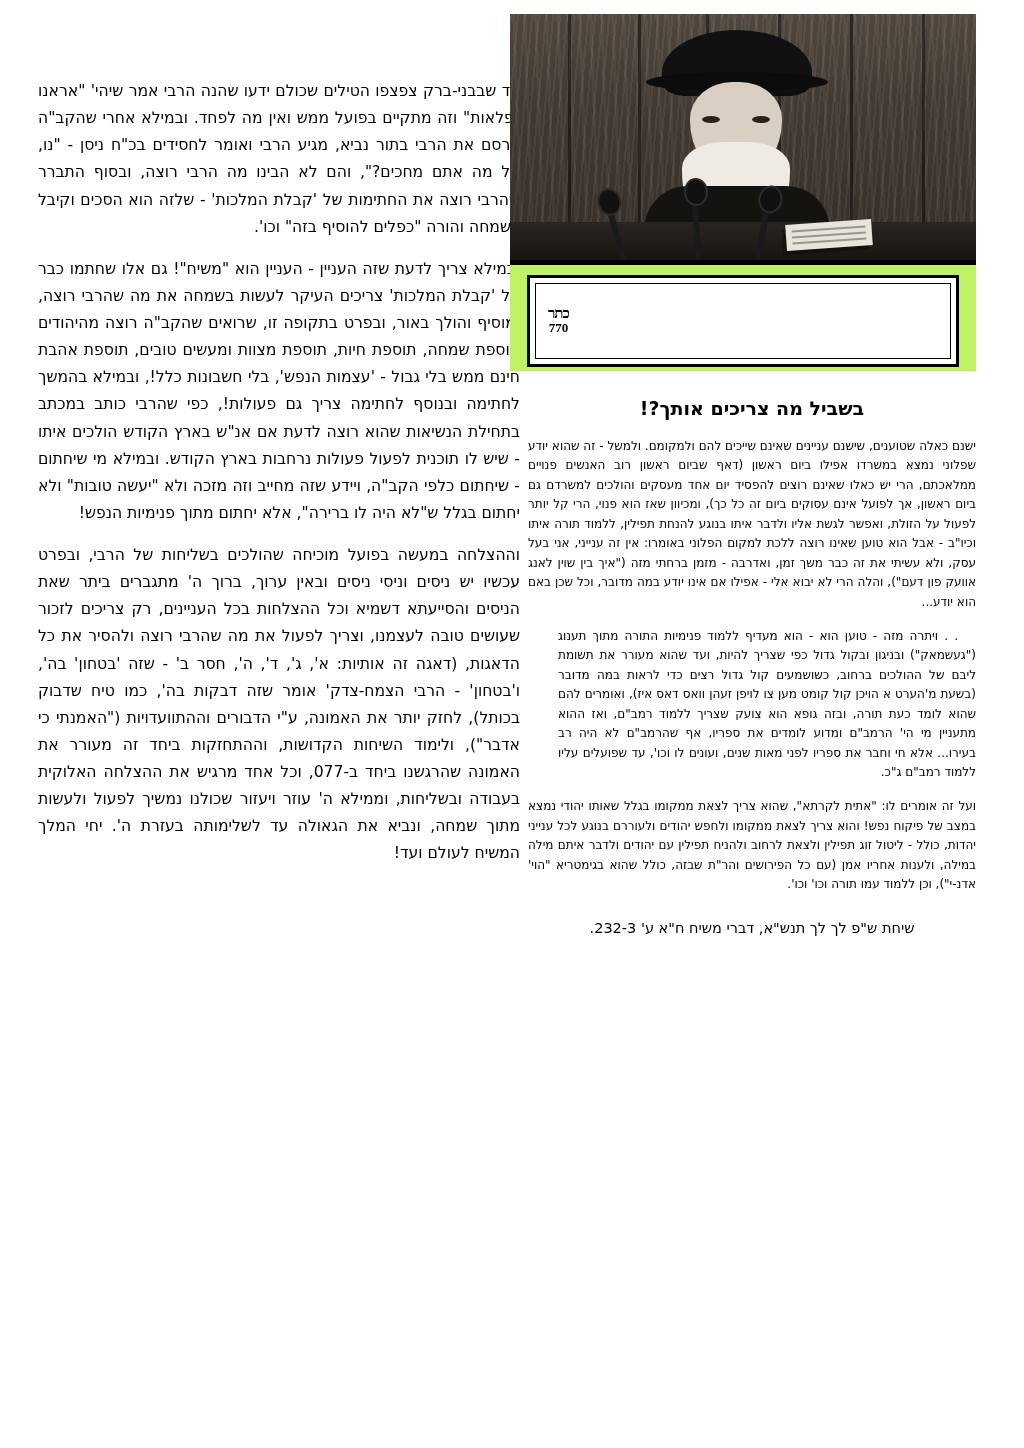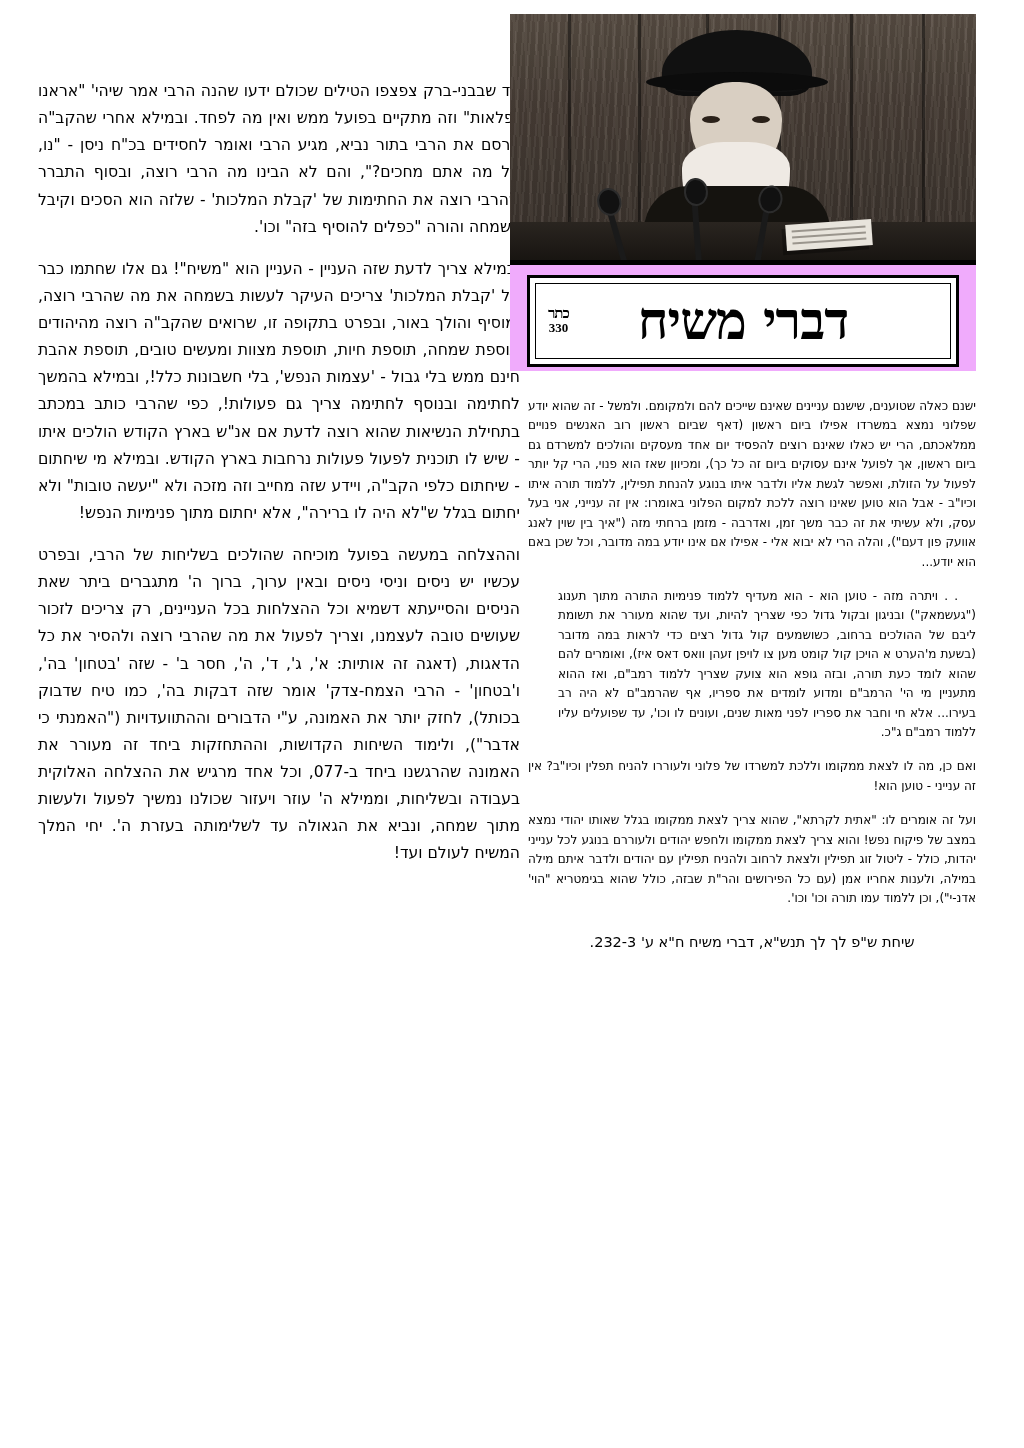--- a/index.html
+++ b/index.html
@@ -164,21 +164,21 @@
     box-shadow: 0 6px 0 #9a958d, 0 12px 0 #9a958d;
   }
 
   
   .banner {
     position: absolute;
     left: 0;
     top: 246px;
     width: 466px;
     height: 111px;
-    background: #f0abfc;
+    background: #bef264;
     border-top: 5px solid #000;
     display: flex;
     align-items: center;
     justify-content: center;
   }
   .banner-inner {
     position: relative;
     width: 426px;
     height: 86px;
     border: 3px solid #000;
@@ -288,29 +288,28 @@
         <div class="mic m2"></div>
         <div class="mic m3"></div>
         <div class="paper"></div>
       </div>
 
       <div class="banner">
 
         <div class="banner-inner">
           <div class="logo-mark">
             <span class="crown">כתר</span>
-            <span>330</span>
+            <span>770</span>
           </div>
-          <div class="logo-text">דברי משיח</div>
         </div>
       </div>
     </div>
 
+    <h1 class="article-title">בשביל מה צריכים אותך?!</h1>
 
     <p class="body">ישנם כאלה שטוענים, שישנם עניינים שאינם שייכים להם ולמקומם. ולמשל - זה שהוא יודע שפלוני נמצא במשרדו אפילו ביום ראשון (דאף שביום ראשון רוב האנשים פנויים ממלאכתם, הרי יש כאלו שאינם רוצים להפסיד יום אחד מעסקים והולכים למשרדם גם ביום ראשון, אך לפועל אינם עסוקים ביום זה כל כך), ומכיוון שאז הוא פנוי, הרי קל יותר לפעול על הזולת, ואפשר לגשת אליו ולדבר איתו בנוגע להנחת תפילין, ללמוד תורה איתו וכיו"ב - אבל הוא טוען שאינו רוצה ללכת למקום הפלוני באומרו: אין זה ענייני, אני בעל עסק, ולא עשיתי את זה כבר משך זמן, ואדרבה - מזמן ברחתי מזה ("איך בין שוין לאנג אוועק פון דעם"), והלה הרי לא יבוא אלי - אפילו אם אינו יודע במה מדובר, וכל שכן באם הוא יודע...</p>
     <p class="body indent">. . ויתרה מזה - טוען הוא - הוא מעדיף ללמוד פנימיות התורה מתוך תענוג ("געשמאק") ובניגון ובקול גדול כפי שצריך להיות, ועד שהוא מעורר את תשומת ליבם של ההולכים ברחוב, כשושמעים קול גדול רצים כדי לראות במה מדובר (בשעת מ'הערט א הויכן קול קומט מען צו לויפן זעהן וואס דאס איז), ואומרים להם שהוא לומד כעת תורה, ובזה גופא הוא צועק שצריך ללמוד רמב"ם, ואז ההוא מתעניין מי הי' הרמב"ם ומדוע לומדים את ספריו, אף שהרמב"ם לא היה רב בעירו... אלא חי וחבר את ספריו לפני מאות שנים, ועונים לו וכו', עד שפועלים עליו ללמוד רמב"ם ג"כ.</p>
-    <p class="body">ואם כן, מה לו לצאת ממקומו וללכת למשרדו של פלוני ולעוררו להניח תפלין וכיו"ב? אין זה ענייני - טוען הוא!</p>
     <p class="body">ועל זה אומרים לו: "אתית לקרתא", שהוא צריך לצאת ממקומו בגלל שאותו יהודי נמצא במצב של פיקוח נפש! והוא צריך לצאת ממקומו ולחפש יהודים ולעוררם בנוגע לכל ענייני יהדות, כולל - ליטול זוג תפילין ולצאת לרחוב ולהניח תפילין עם יהודים ולדבר איתם מילה במילה, ולענות אחריו אמן (עם כל הפירושים והר"ת שבזה, כולל שהוא בגימטריא "הוי' אדנ-י"), וכן ללמוד עמו תורה וכו' וכו'.</p>
 
     <p class="source">שיחת ש"פ לך לך תנש"א, דברי משיח ח"א ע' 232-3.</p>
   </div>
 
 </div>
 
 </body></html>

